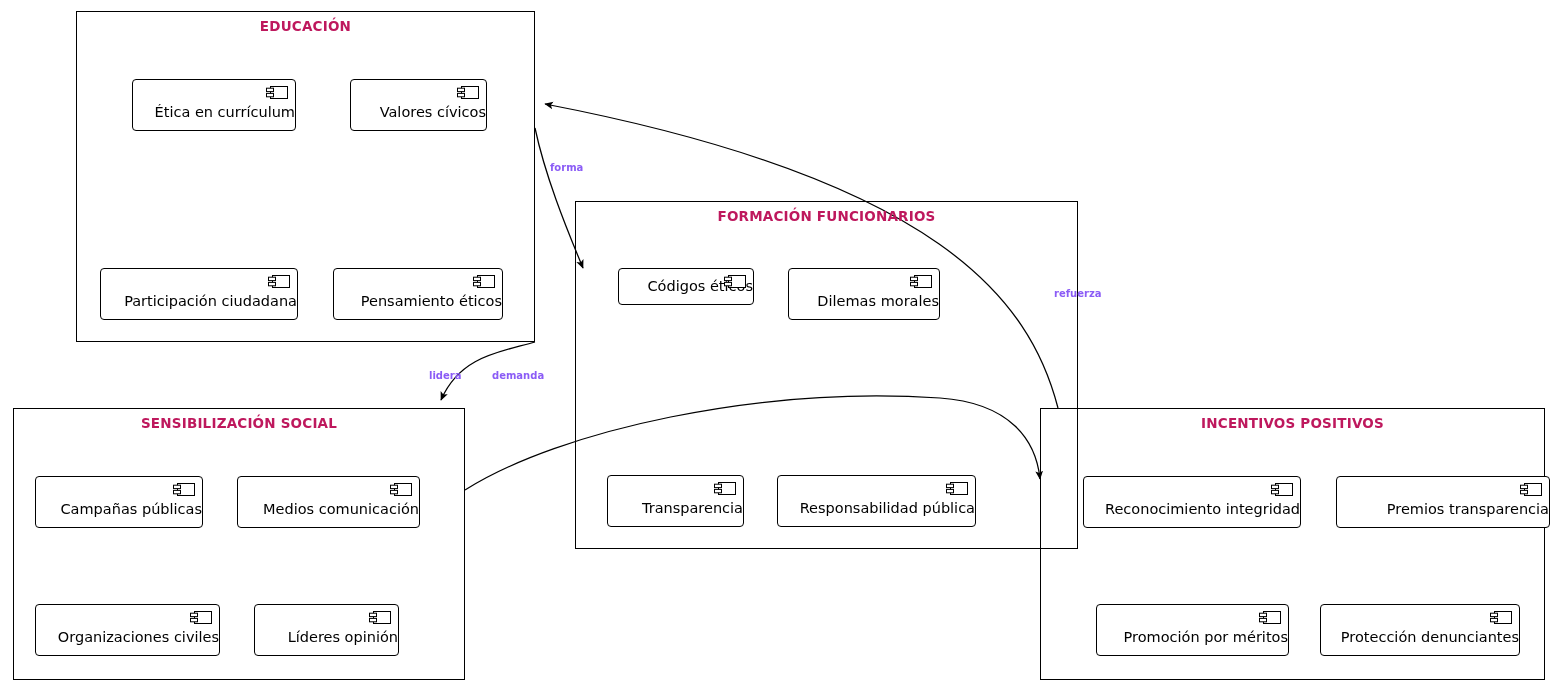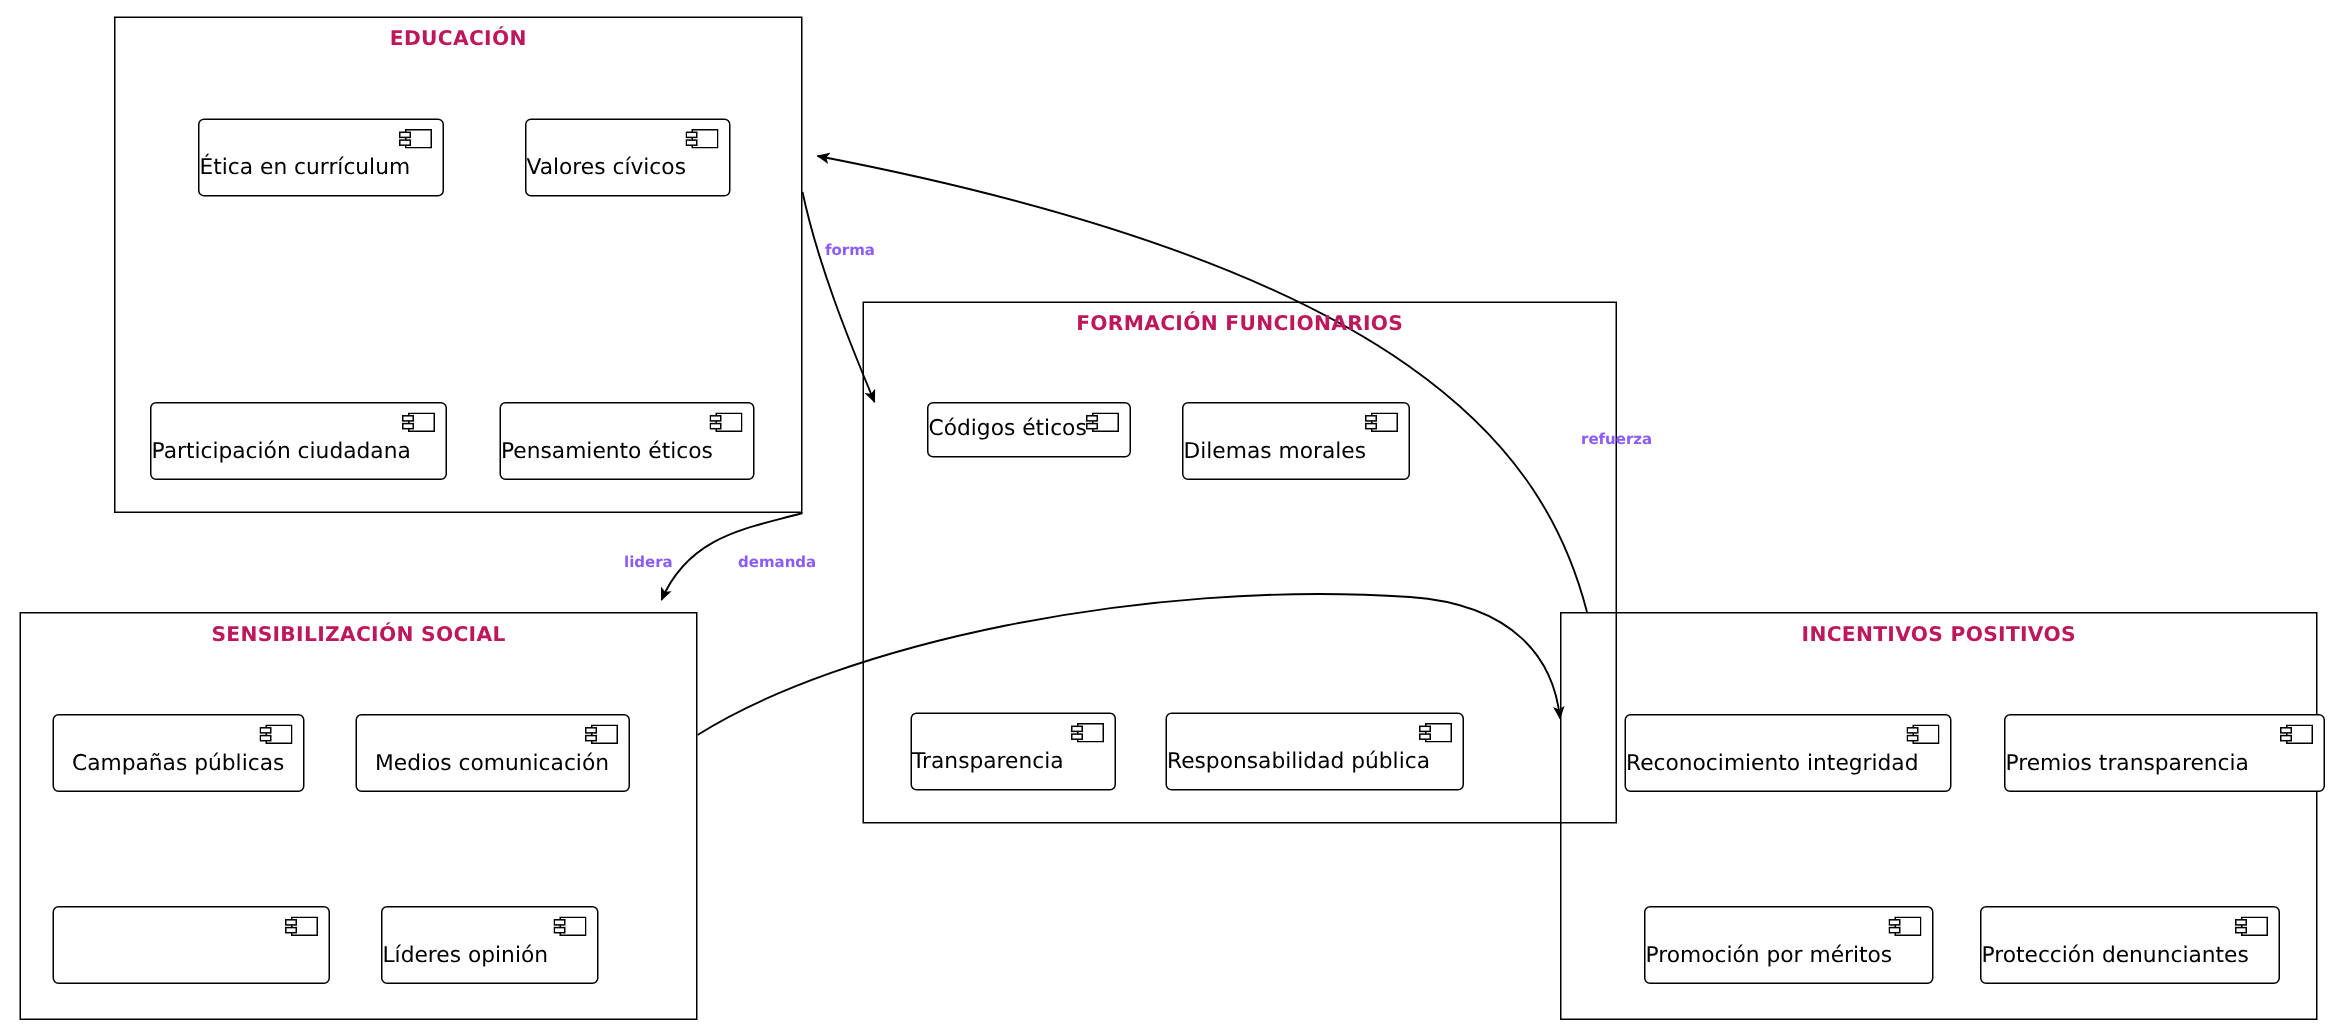--- a/index.html
+++ b/index.html
@@ -40,21 +40,21 @@
     border: 1.3px solid #000000;
     border-radius: 4px;
     background: #ffffff;
     display: flex;
     align-items: flex-end;
     justify-content: center;
   }
   .comp-label {
     display: block;
     width: 100%;
-    text-align: left;
+    text-align: right;
     font-size: 14.5px;
     color: #000000;
     line-height: 1;
     padding-bottom: 11px;
     white-space: nowrap;
   }
   
   .comp-icon {
     position: absolute;
     top: 6px;
@@ -188,20 +188,21 @@
           <rect x="0.5" y="7.4" width="7" height="3.4" fill="#ffffff" stroke="#000000" stroke-width="1"></rect>
         </svg>
         <span class="comp-label">Medios comunicación</span>
       </div>
       <div class="comp" style="left: 35px; top: 604px; width: 185px; height: 52px;">
         <svg class="comp-icon" viewBox="0 0 22 13">
           <rect x="4.5" y="0.5" width="17" height="12" fill="#ffffff" stroke="#000000" stroke-width="1"></rect>
           <rect x="0.5" y="2.2" width="7" height="3.4" fill="#ffffff" stroke="#000000" stroke-width="1"></rect>
           <rect x="0.5" y="7.4" width="7" height="3.4" fill="#ffffff" stroke="#000000" stroke-width="1"></rect>
         </svg>
+        <span class="comp-label">Organizaciones civiles</span>
       </div>
       <div class="comp" style="left: 254px; top: 604px; width: 145px; height: 52px;">
         <svg class="comp-icon" viewBox="0 0 22 13">
           <rect x="4.5" y="0.5" width="17" height="12" fill="#ffffff" stroke="#000000" stroke-width="1"></rect>
           <rect x="0.5" y="2.2" width="7" height="3.4" fill="#ffffff" stroke="#000000" stroke-width="1"></rect>
           <rect x="0.5" y="7.4" width="7" height="3.4" fill="#ffffff" stroke="#000000" stroke-width="1"></rect>
         </svg>
         <span class="comp-label">Líderes opinión</span>
       </div>
       <div class="pkg" style="left: 1040px; top: 408px; width: 505px; height: 272px;">
@@ -235,18 +236,18 @@
         <svg class="comp-icon" viewBox="0 0 22 13">
           <rect x="4.5" y="0.5" width="17" height="12" fill="#ffffff" stroke="#000000" stroke-width="1"></rect>
           <rect x="0.5" y="2.2" width="7" height="3.4" fill="#ffffff" stroke="#000000" stroke-width="1"></rect>
           <rect x="0.5" y="7.4" width="7" height="3.4" fill="#ffffff" stroke="#000000" stroke-width="1"></rect>
         </svg>
         <span class="comp-label">Protección denunciantes</span>
       </div>
     </div>
   <div id="edge-labels">
       <div class="edge-label" style="left: 550px; top: 162px;">forma</div>
-      <div class="edge-label" style="left: 416px; top: 370px; text-align: right;">lidera</div>
+      <div class="edge-label" style="left: 429px; top: 370px; text-align: right;">lidera</div>
       <div class="edge-label" style="left: 492px; top: 370px;">demanda</div>
       <div class="edge-label" style="left: 1054px; top: 288px;">refuerza</div>
     </div>
 
 </div>
 
 </body></html>

